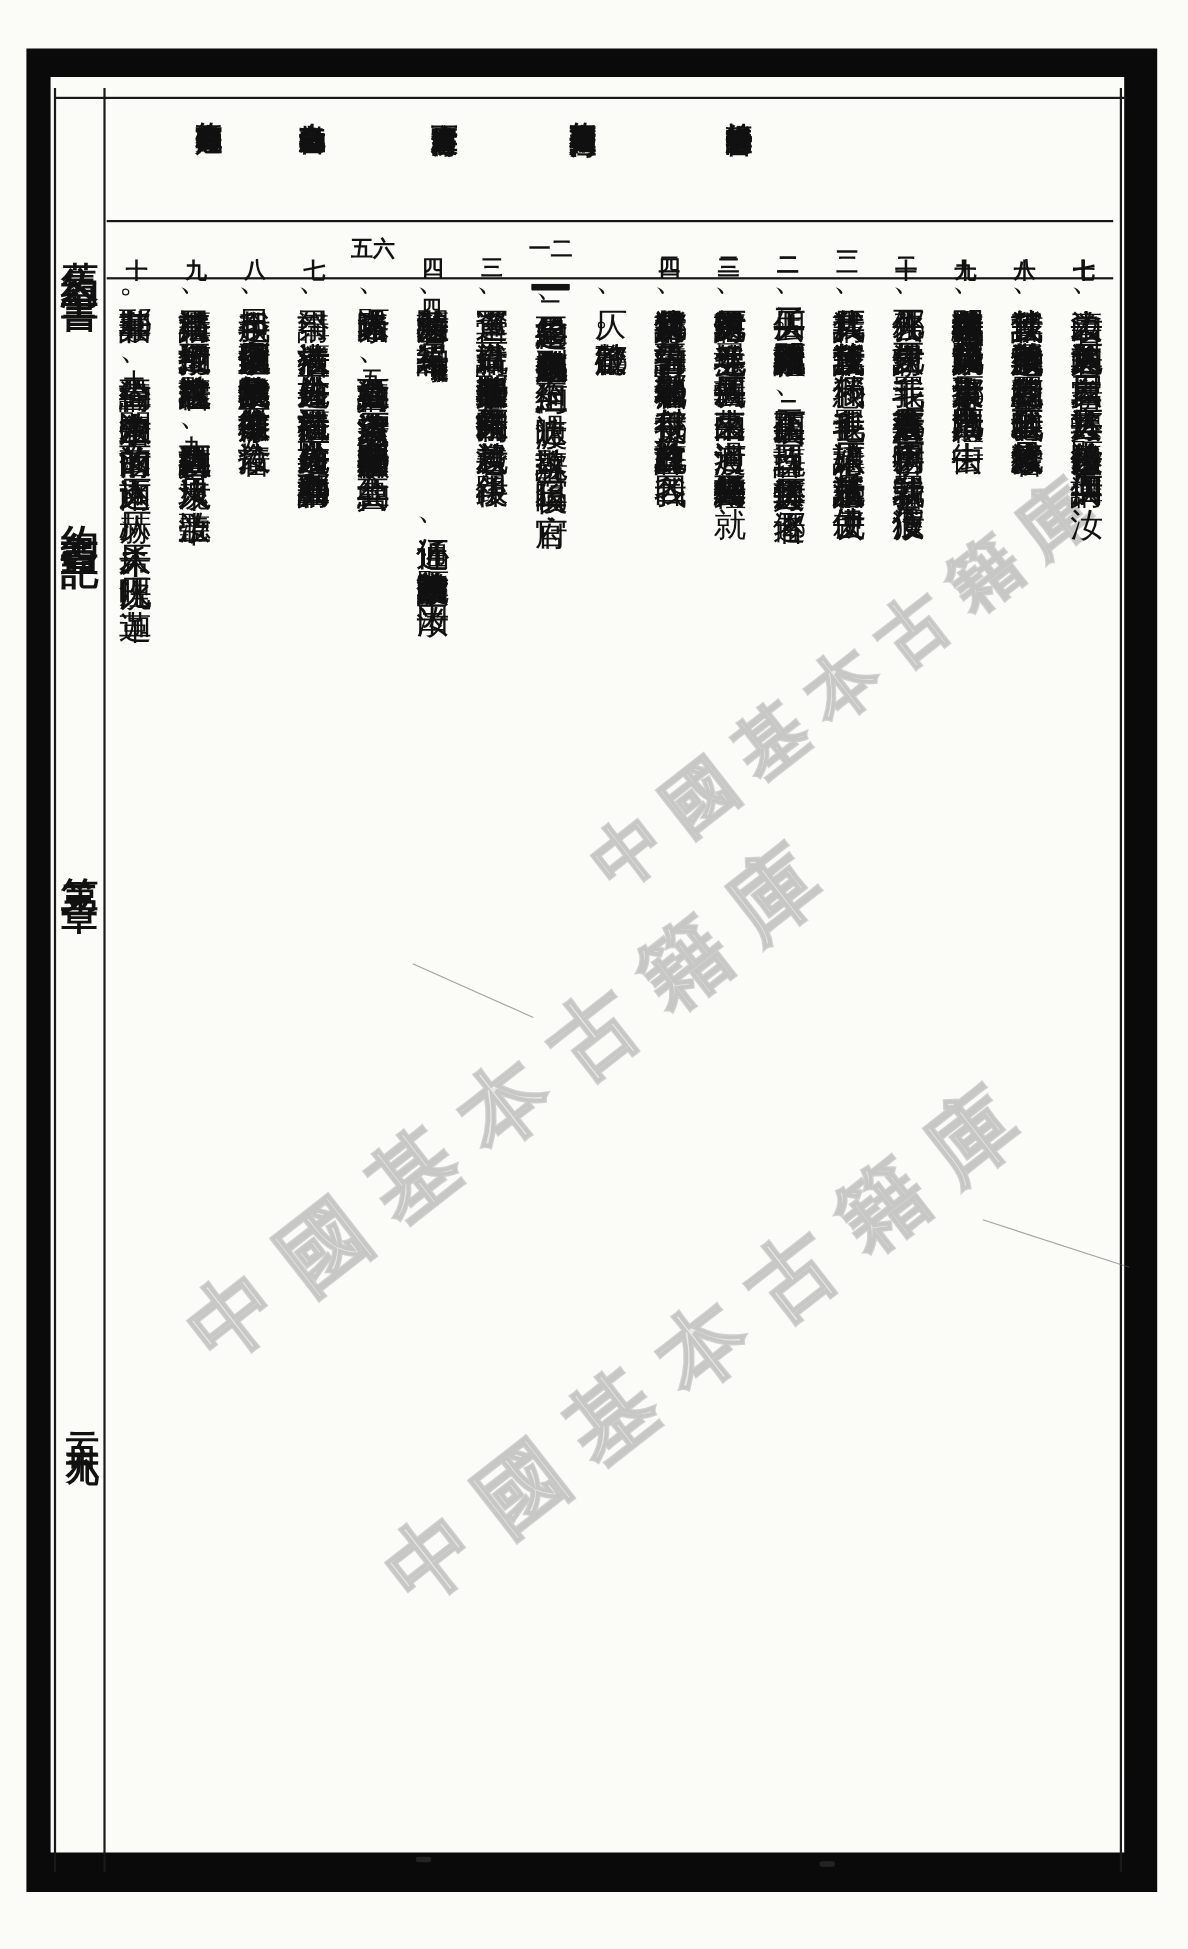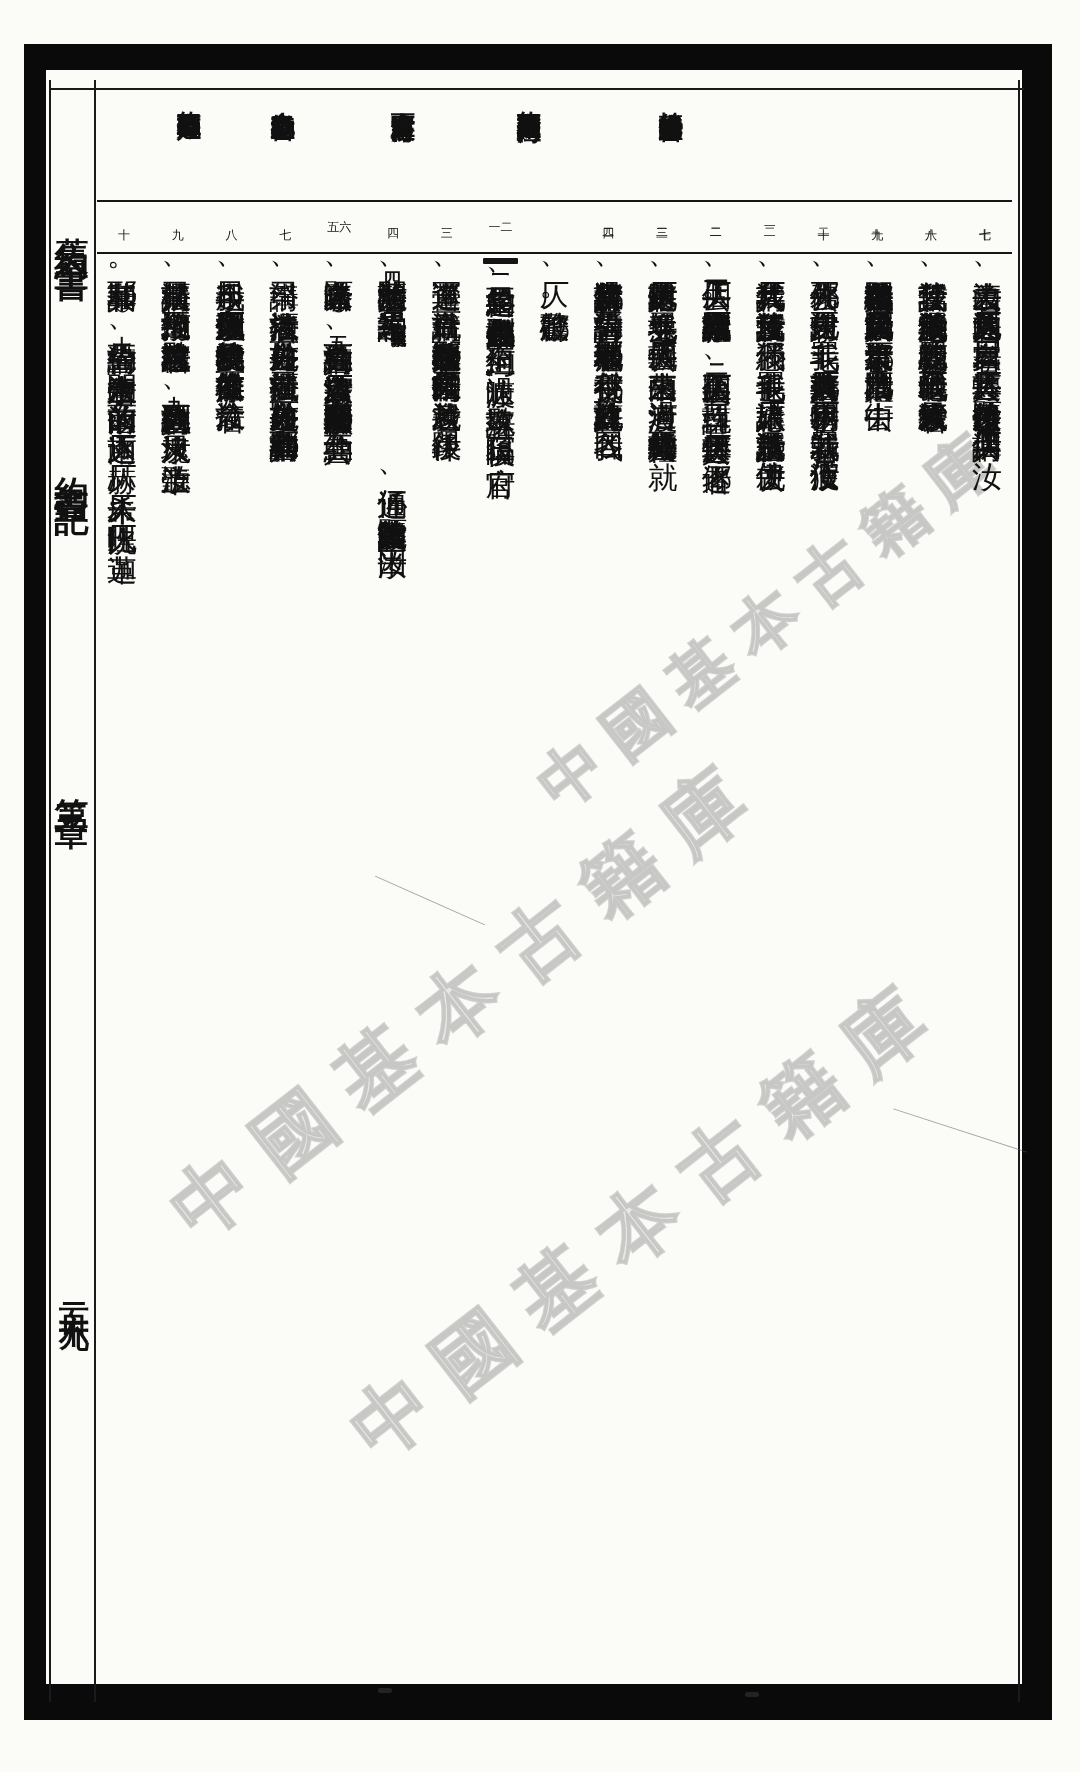--- a/index.html
+++ b/index.html
@@ -34,21 +34,21 @@
   .hitem:nth-child(5){left:78px;}
 
   
   .bands{
     position:absolute; left:97px; top:200px; width:915px; height:54px;
     display:flex; flex-direction:row-reverse; justify-content:space-between;
     border-top:2px solid #161616; border-bottom:2px solid #161616;
     box-sizing:border-box;
   }
   .band{
-    width:50px; text-align:center; font-size:12px; font-weight:normal;
+    width:50px; text-align:center; font-size:20px; font-weight:bold;
     writing-mode:vertical-rl; line-height:50px; margin:0 auto; height:34px;
   }
   .band.pair{writing-mode:horizontal-tb; direction:rtl; line-height:50px; letter-spacing:0;}
 
   
   .cols{
     position:absolute; left:97px; top:258px; width:915px; height:1408px;
     display:flex; flex-direction:row-reverse; justify-content:space-between;
   }
   .col{

